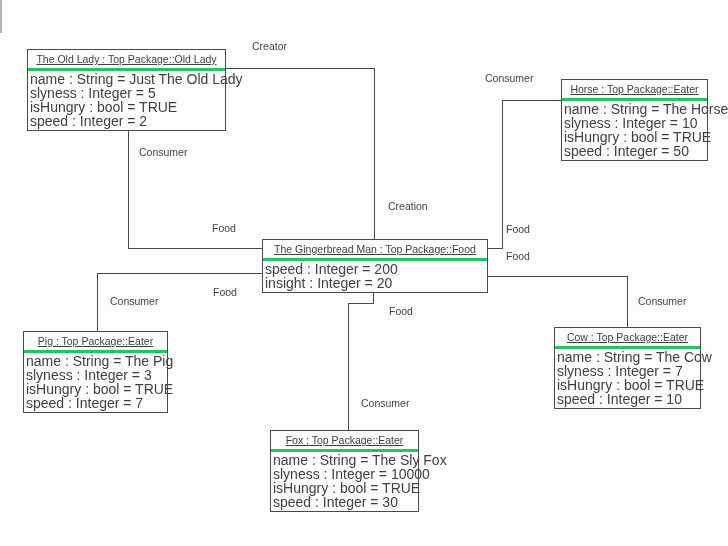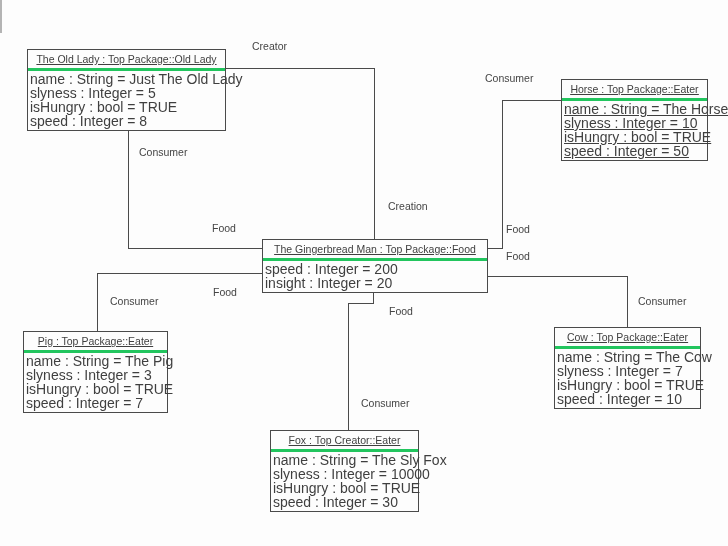--- a/index.html
+++ b/index.html
@@ -91,25 +91,25 @@
   <div class="edge-label" style="left:110px; top:295px;">Consumer</div>
   <div class="edge-label" style="left:389px; top:305px;">Food</div>
   <div class="edge-label" style="left:361px; top:397px;">Consumer</div>
 
   <div class="uml-box" style="left:27px; top:49px; width:199px;">
     <div class="uml-title">The Old Lady : Top Package::Old Lady</div>
     <div class="uml-attrs">
       <div class="uml-attr">name : String = Just The Old Lady</div>
       <div class="uml-attr">slyness : Integer = 5</div>
       <div class="uml-attr">isHungry : bool = TRUE</div>
-      <div class="uml-attr">speed : Integer = 8</div>
+      <div class="uml-attr">speed : Integer = 2</div>
     </div>
   </div>
 
-  <div class="uml-box" style="left:561px; top:79px; width:147px;text-decoration:underline;">
+  <div class="uml-box" style="left:561px; top:79px; width:147px;">
     <div class="uml-title">Horse : Top Package::Eater</div>
     <div class="uml-attrs">
       <div class="uml-attr">name : String = The Horse</div>
       <div class="uml-attr">slyness : Integer = 10</div>
       <div class="uml-attr">isHungry : bool = TRUE</div>
       <div class="uml-attr">speed : Integer = 50</div>
     </div>
   </div>
 
   <div class="uml-box" style="left:262px; top:239px; width:226px;">
@@ -134,21 +134,21 @@
     <div class="uml-title">Cow : Top Package::Eater</div>
     <div class="uml-attrs">
       <div class="uml-attr">name : String = The Cow</div>
       <div class="uml-attr">slyness : Integer = 7</div>
       <div class="uml-attr">isHungry : bool = TRUE</div>
       <div class="uml-attr">speed : Integer = 10</div>
     </div>
   </div>
 
   <div class="uml-box" style="left:270px; top:430px; width:149px;">
-    <div class="uml-title">Fox : Top Creator::Eater</div>
+    <div class="uml-title">Fox : Top Package::Eater</div>
     <div class="uml-attrs">
       <div class="uml-attr">name : String = The Sly Fox</div>
       <div class="uml-attr">slyness : Integer = 10000</div>
       <div class="uml-attr">isHungry : bool = TRUE</div>
       <div class="uml-attr">speed : Integer = 30</div>
     </div>
   </div>
 
 </div>
 

